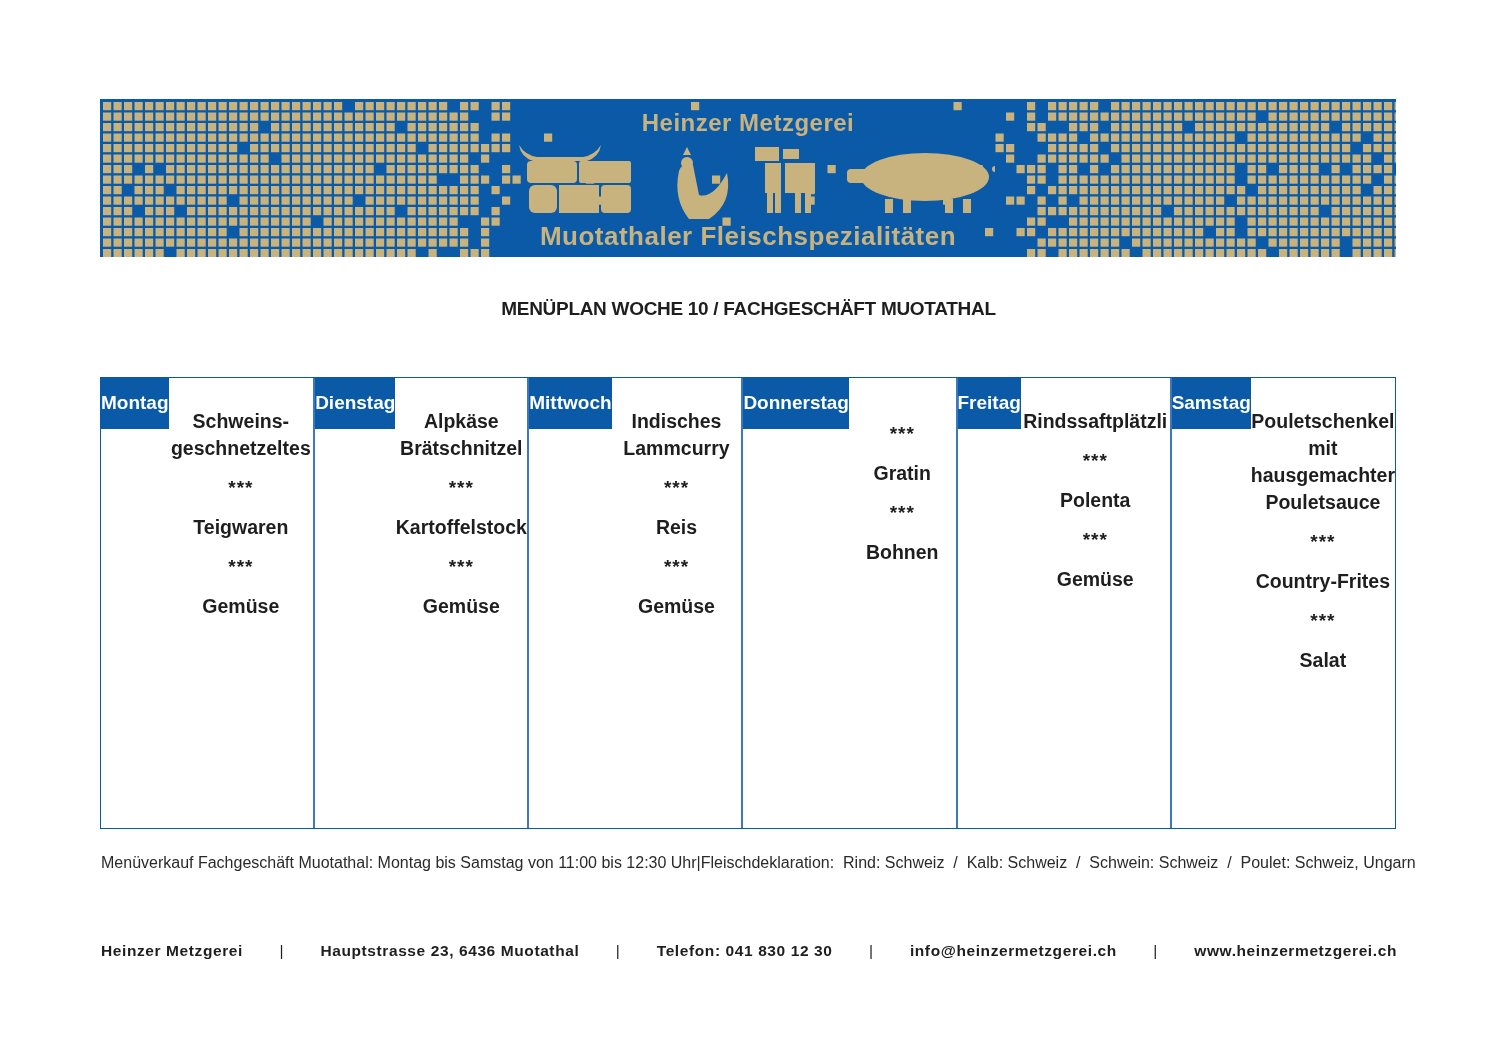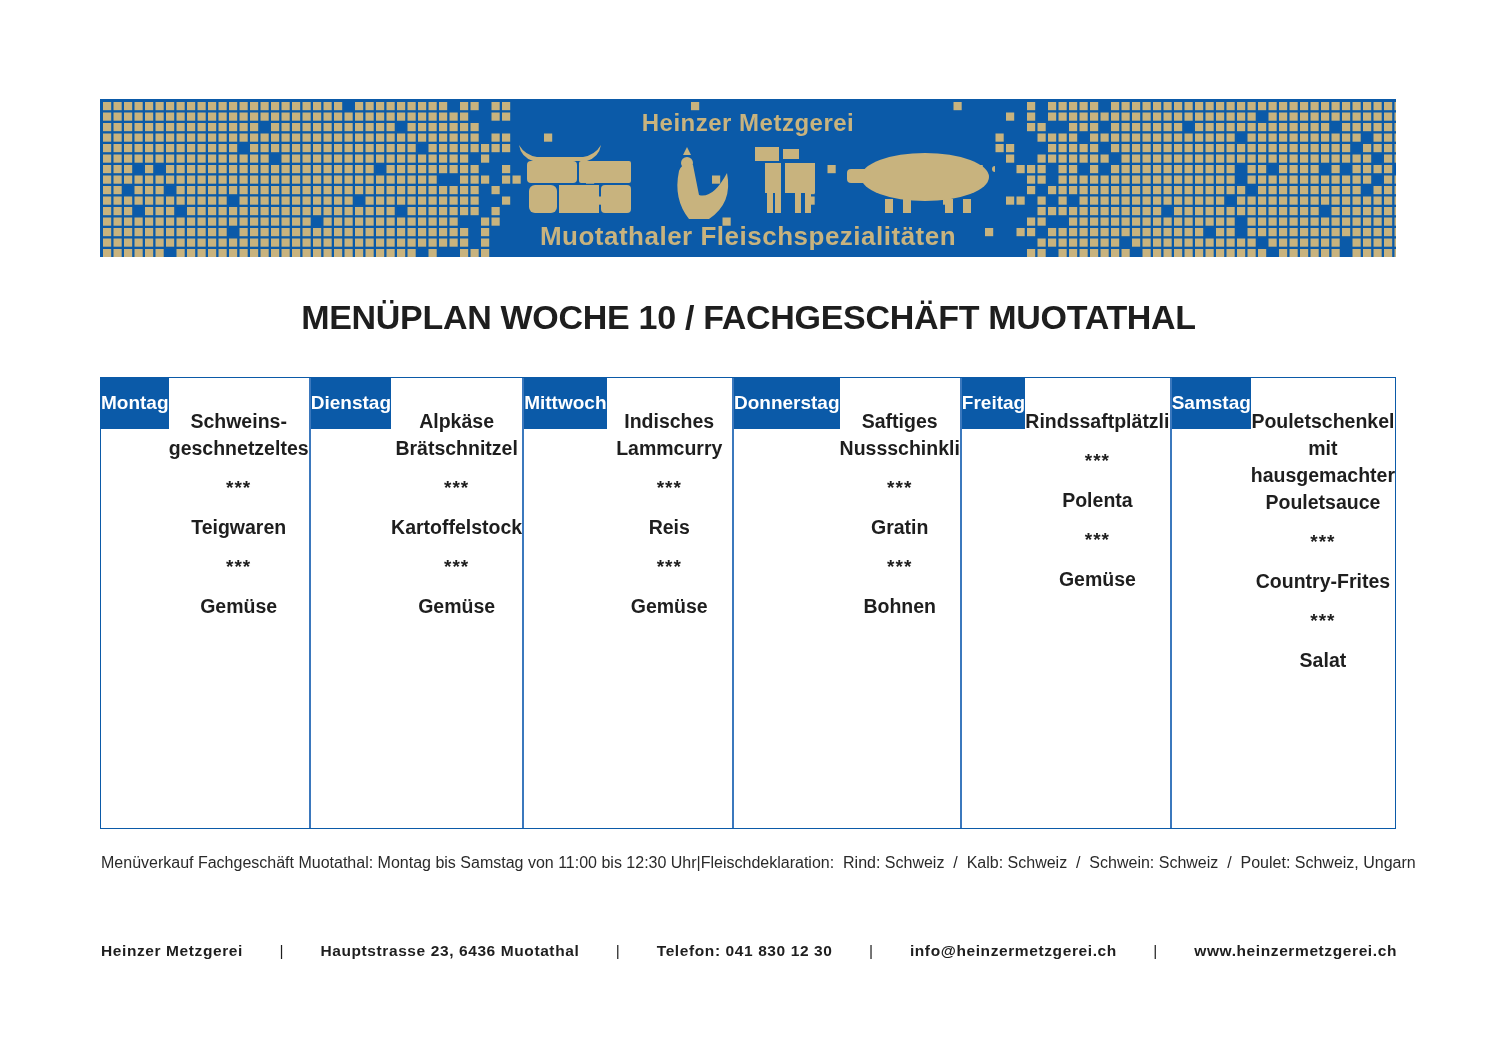--- a/index.html
+++ b/index.html
@@ -4,21 +4,21 @@
 <style>
   html, body { margin:0; padding:0; background:#ffffff; }
   body { width:1497px; height:1058px; position:relative; overflow:hidden; font-family:"Liberation Sans", sans-serif; color:#1a1a1a; }
 
   .banner { position:absolute; left:100px; top:99px; width:1296px; height:158px; background:#0b5aa8; overflow:hidden; }
   .banner .mosaic { position:absolute; left:0; top:0; width:100%; height:100%; }
   .banner .logo-top { position:absolute; left:0; right:0; top:10px; text-align:center; color:#c8b37e; font-weight:bold; font-size:24px; letter-spacing:0.5px; }
   .banner .logo-bottom { position:absolute; left:0; right:0; top:122px; text-align:center; color:#c8b37e; font-weight:bold; font-size:26px; letter-spacing:0.5px; }
   .banner .animals { position:absolute; left:415px; top:42px; width:480px; height:78px; }
 
-  .title { position:absolute; left:0; right:0; top:298px; text-align:center; font-weight:bold; font-size:34px; color:#1e1e1e; letter-spacing:-0.3px; }
+  .title { position:absolute; left:0; right:0; top:298px; text-align:center; font-weight:bold; font-size:19px; color:#1e1e1e; letter-spacing:-0.3px; }
 
   .menu-table { position:absolute; left:100px; top:377px; width:1296px; height:452px; border:1px solid #0b5aa8; box-sizing:border-box; display:flex; }
   .col { flex:1; border-right:2px solid #3b78bd; display:flex; flex-direction:row; }
   .col:last-child { border-right:none; }
   .col-head { height:50px; background:#0b5aa8; color:#ffffff; font-weight:bold; font-size:19px; display:flex; align-items:center; justify-content:center; border-bottom:1px solid #0b5aa8; }
   .col-body { flex:1; padding-top:30px; text-align:center; }
   .item { font-weight:bold; font-size:19.5px; line-height:27px; color:#1e1e1e; }
   .sep { font-weight:bold; font-size:19px; line-height:27px; margin:12px 0 13px 0; color:#1e1e1e; letter-spacing:1px; }
 
   .info-line { position:absolute; left:101px; top:854px; width:1296px; font-size:16px; color:#2a2a2a; white-space:nowrap; display:flex; justify-content:space-between; }
@@ -1144,22 +1144,20 @@
 Lammcurry</div>
         <div class="sep">***</div>
         <div class="item" style="white-space: pre-line;">Reis</div>
         <div class="sep">***</div>
         <div class="item" style="white-space: pre-line;">Gemüse</div>
       </div>
     </div>
     <div class="col">
       <div class="col-head">Donnerstag</div>
       <div class="col-body">
-        <div class="item" style="white-space: pre-line;">Saftiges
-Nussschinkli</div>
         <div class="sep">***</div>
         <div class="item" style="white-space: pre-line;">Gratin</div>
         <div class="sep">***</div>
         <div class="item" style="white-space: pre-line;">Bohnen</div>
       </div>
     </div>
     <div class="col">
       <div class="col-head">Freitag</div>
       <div class="col-body">
         <div class="item" style="white-space: pre-line;">Rindssaftplätzli</div>

